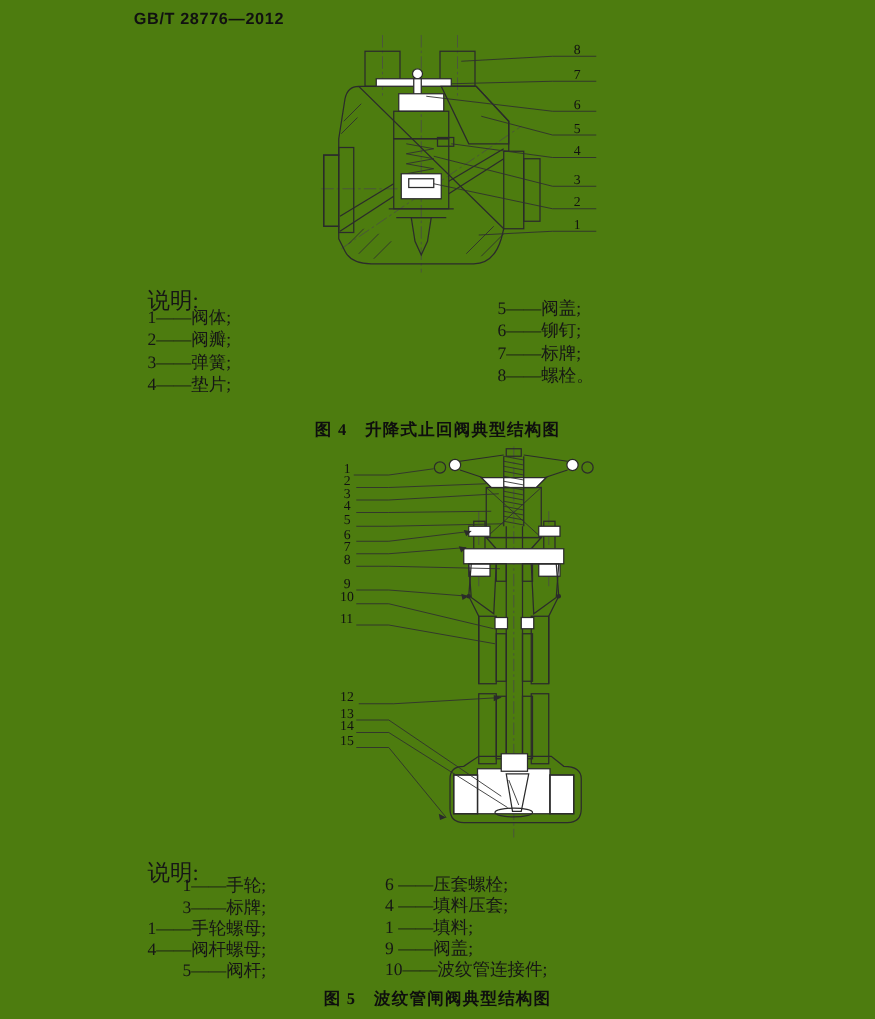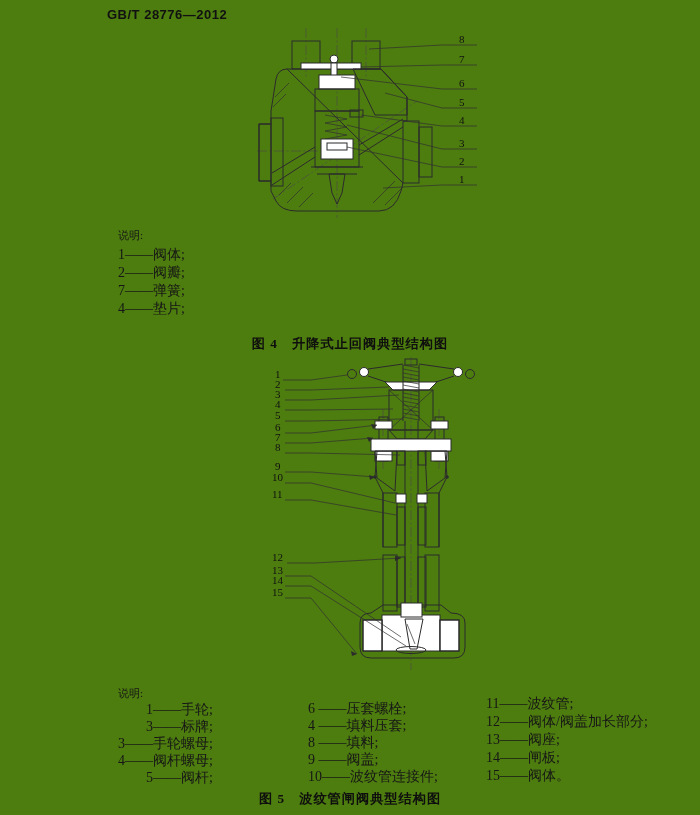--- a/index.html
+++ b/index.html
@@ -8,21 +8,21 @@
     background:#4d7c0f; overflow:hidden; color:#161616;
     font-family:"Liberation Serif","DejaVu Serif",serif;
     text-decoration:underline;
   }
   .doc-header {
     position:absolute; left:107px; top:7px;
     font-family:"Liberation Sans","DejaVu Sans",sans-serif;
     font-weight:bold; font-size:13px; letter-spacing:0.5px; color:#111;
   }
   .fig { position:absolute; }
-  .lg-title { position:absolute; font-size:11px; white-space:nowrap; }
+  .lg-title { position:absolute; font-size:18px; white-space:nowrap; }
   .lg-col  { position:absolute; font-size:14px; white-space:nowrap; }
   .lg-col .lg-item { white-space:nowrap; }
   .caption {
     position:absolute; left:0; width:700px; text-align:center;
     font-weight:bold; font-size:13.2px; letter-spacing:1px; color:#0e0e0e;
   }
   
   .ln  { fill:none; stroke:#2b2b2b; stroke-width:1; }
   .lnw { fill:#ffffff; stroke:#2b2b2b; stroke-width:1; }
   .tn  { fill:none; stroke:#2f2f2f; stroke-width:0.7; }
@@ -125,22 +125,28 @@
       <text class="num" x="204" y="122">3</text>
       <text class="num" x="204" y="140">2</text>
       <text class="num" x="204" y="158">1</text>
     </g>
   </svg>
 
   <div class="lg-title" style="left:118px; top:228px;">说明:</div>
   <div class="lg-col" style="left:118px; top:246px; line-height:18px;">
     <div class="lg-item">1——阀体;</div>
     <div class="lg-item">2——阀瓣;</div>
-    <div class="lg-item">7——弹簧;</div>
+    <div class="lg-item">3——弹簧;</div>
     <div class="lg-item">4——垫片;</div>
+  </div>
+  <div class="lg-col" style="left:398px; top:239px; line-height:18px;">
+    <div class="lg-item">5——阀盖;</div>
+    <div class="lg-item">6——铆钉;</div>
+    <div class="lg-item">7——标牌;</div>
+    <div class="lg-item">8——螺栓。</div>
   </div>
   <div class="caption" style="top:319px;margin-top:16px;">图 4　升降式止回阀典型结构图</div>
 
   <svg class="fig" style="left:265px; top:357px;" width="215" height="316" viewBox="0 0 215 316">
     <defs>
       <pattern id="p45f5" patternUnits="userSpaceOnUse" width="5" height="5" patternTransform="rotate(45)">
         <line x1="0" y1="0" x2="0" y2="5" class="pl"></line>
       </pattern>
       <pattern id="pvf5" patternUnits="userSpaceOnUse" width="2.8" height="4">
         <line x1="1" y1="0" x2="1" y2="4" class="pl"></line>
@@ -273,33 +279,26 @@
       <text class="num" x="7" y="217">13</text>
       <text class="num" x="7" y="227">14</text>
       <text class="num" x="7" y="239">15</text>
     </g>
   </svg>
 
   <div class="lg-title" style="left:118px; top:686px;">说明:</div>
   <div class="lg-col" style="left:118px; top:701px; line-height:17px;text-align:right;">
     <div class="lg-item">1——手轮;</div>
     <div class="lg-item">3——标牌;</div>
-    <div class="lg-item">3——手轮螺母;</div>
+    <div class="lg-item">1——手轮螺母;</div>
     <div class="lg-item">4——阀杆螺母;</div>
     <div class="lg-item">5——阀杆;</div>
   </div>
   <div class="lg-col" style="left:308px; top:700px; line-height:17px;">
     <div class="lg-item">6 ——压套螺栓;</div>
     <div class="lg-item">4 ——填料压套;</div>
-    <div class="lg-item">8 ——填料;</div>
+    <div class="lg-item">1 ——填料;</div>
     <div class="lg-item">9 ——阀盖;</div>
     <div class="lg-item">10——波纹管连接件;</div>
   </div>
-  <div class="lg-col" style="left:486px; top:695px; line-height:18px;">
-    <div class="lg-item">11——波纹管;</div>
-    <div class="lg-item">12——阀体/阀盖加长部分;</div>
-    <div class="lg-item">13——阀座;</div>
-    <div class="lg-item">14——闸板;</div>
-    <div class="lg-item">15——阀体。</div>
-  </div>
   <div class="caption" style="top:790px;text-align:center;">图 5　波纹管闸阀典型结构图</div>
 
 </div>
 
 </body></html>

